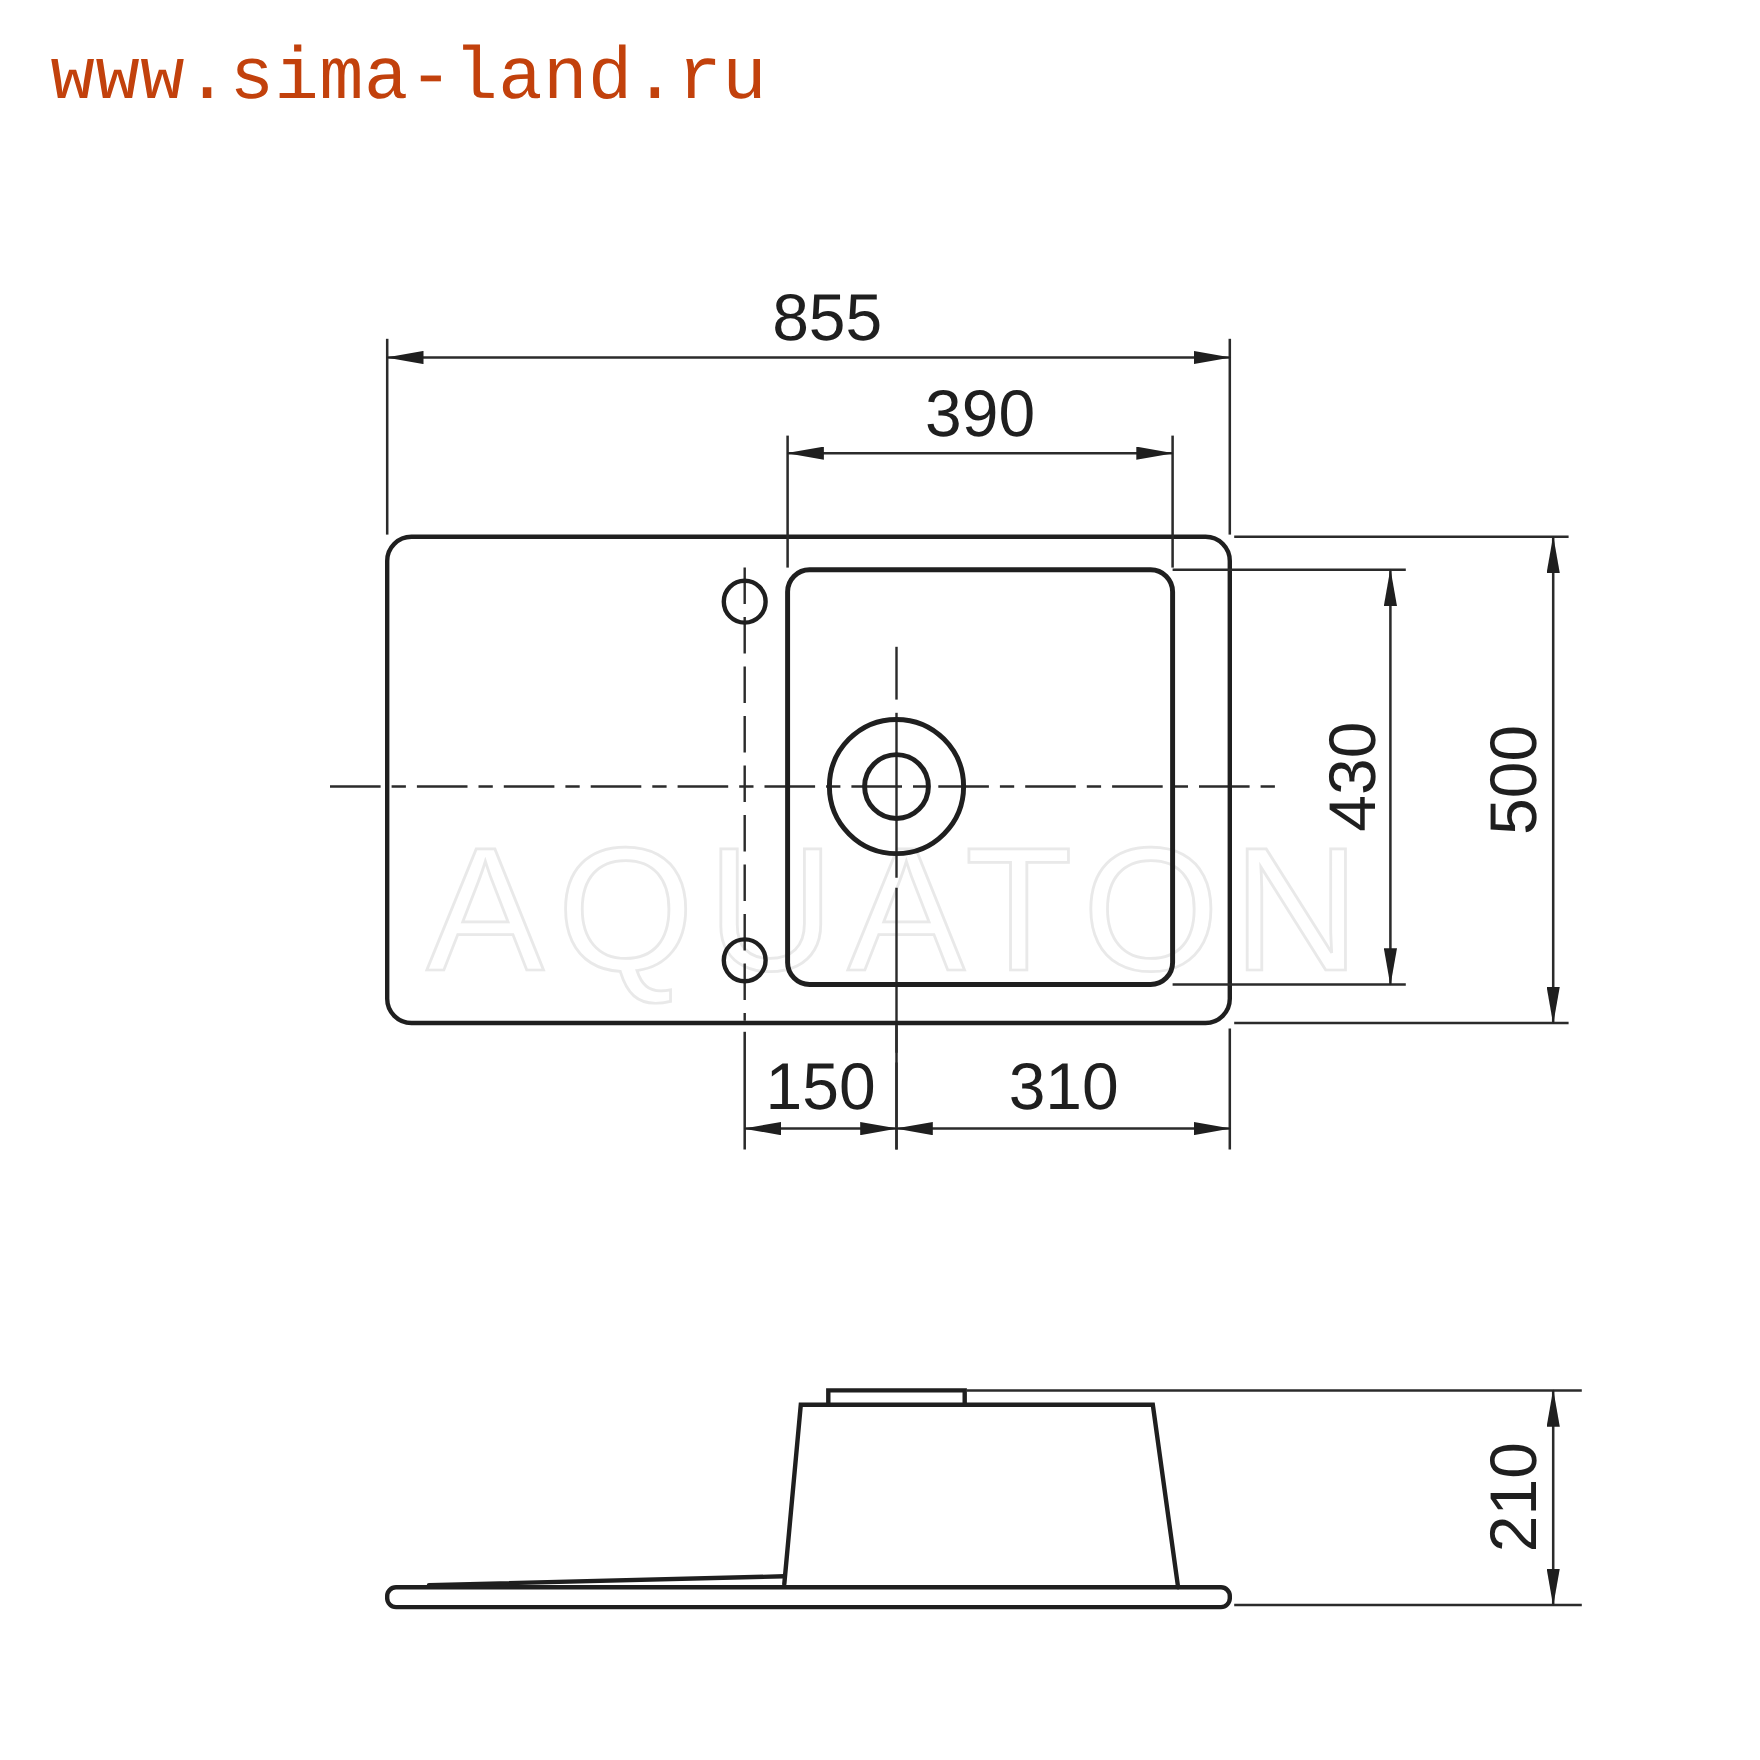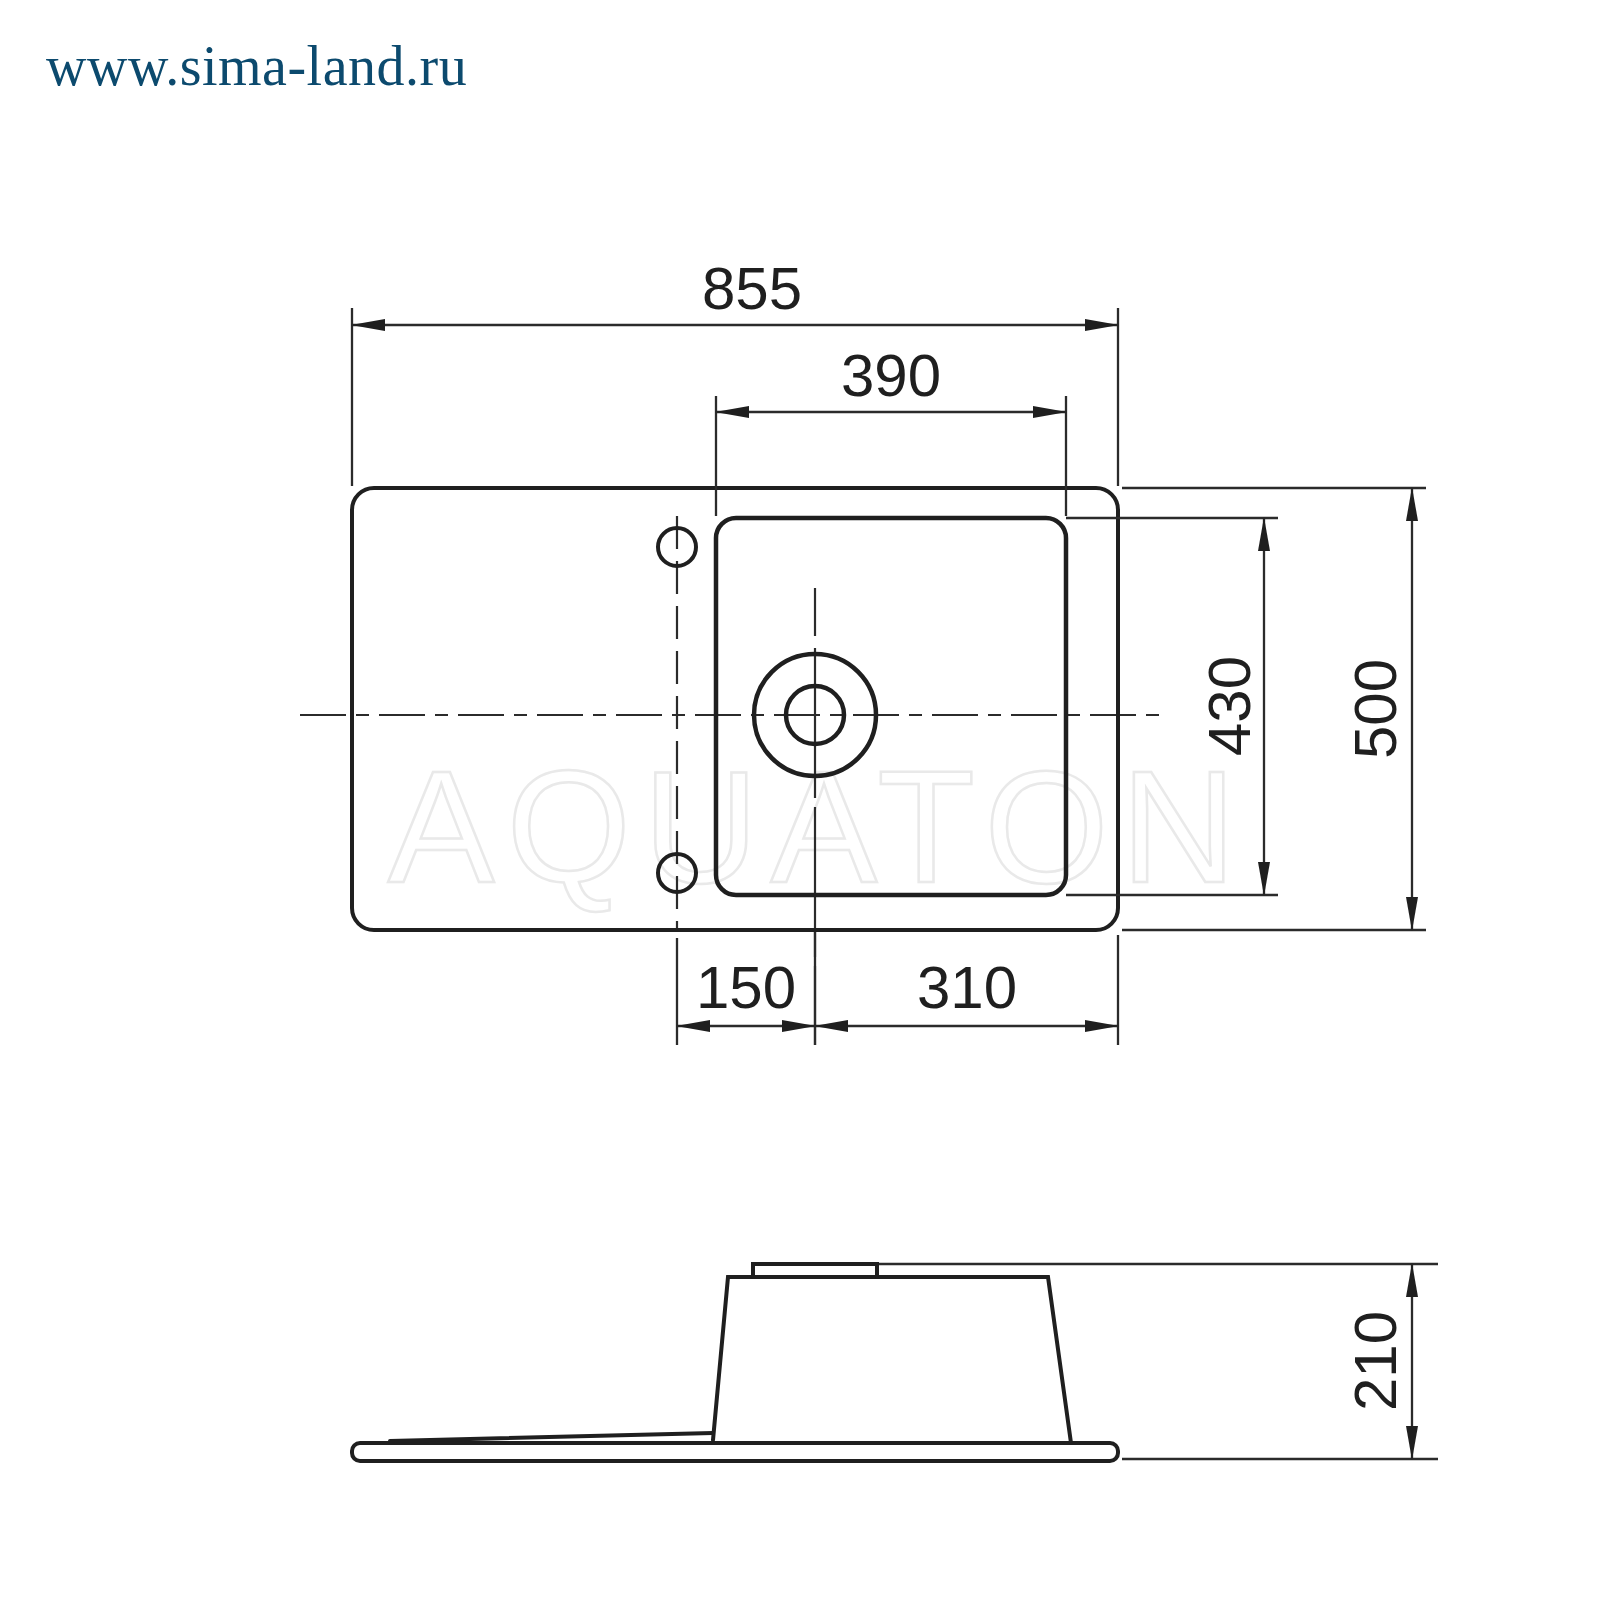--- a/index.html
+++ b/index.html
@@ -8,25 +8,25 @@
     width: 1600px;
     height: 1600px;
     background: #ffffff;
     overflow: hidden;
     font-family: "Liberation Sans", sans-serif;
   }
   .site-watermark {
     position: absolute;
     left: 46px;
     top: 36px;
-    font-size: 56px;
+    font-size: 67px;
     line-height: 1.1;
     letter-spacing: 0.5px;
-    color: #0c4a6e;
-    font-family: Liberation Serif, serif;
+    color: #c2410c;
+    font-family: Liberation Mono, monospace;
   }
   svg.drawing {
     position: absolute;
     inset: 0;
     width: 1600px;
     height: 1600px;
   }
   
   .obj   { stroke: #1f1f1f; stroke-width: 4;   fill: none; stroke-linecap: round; }
   .obj2  { stroke: #1f1f1f; stroke-width: 4.5; fill: none; }

